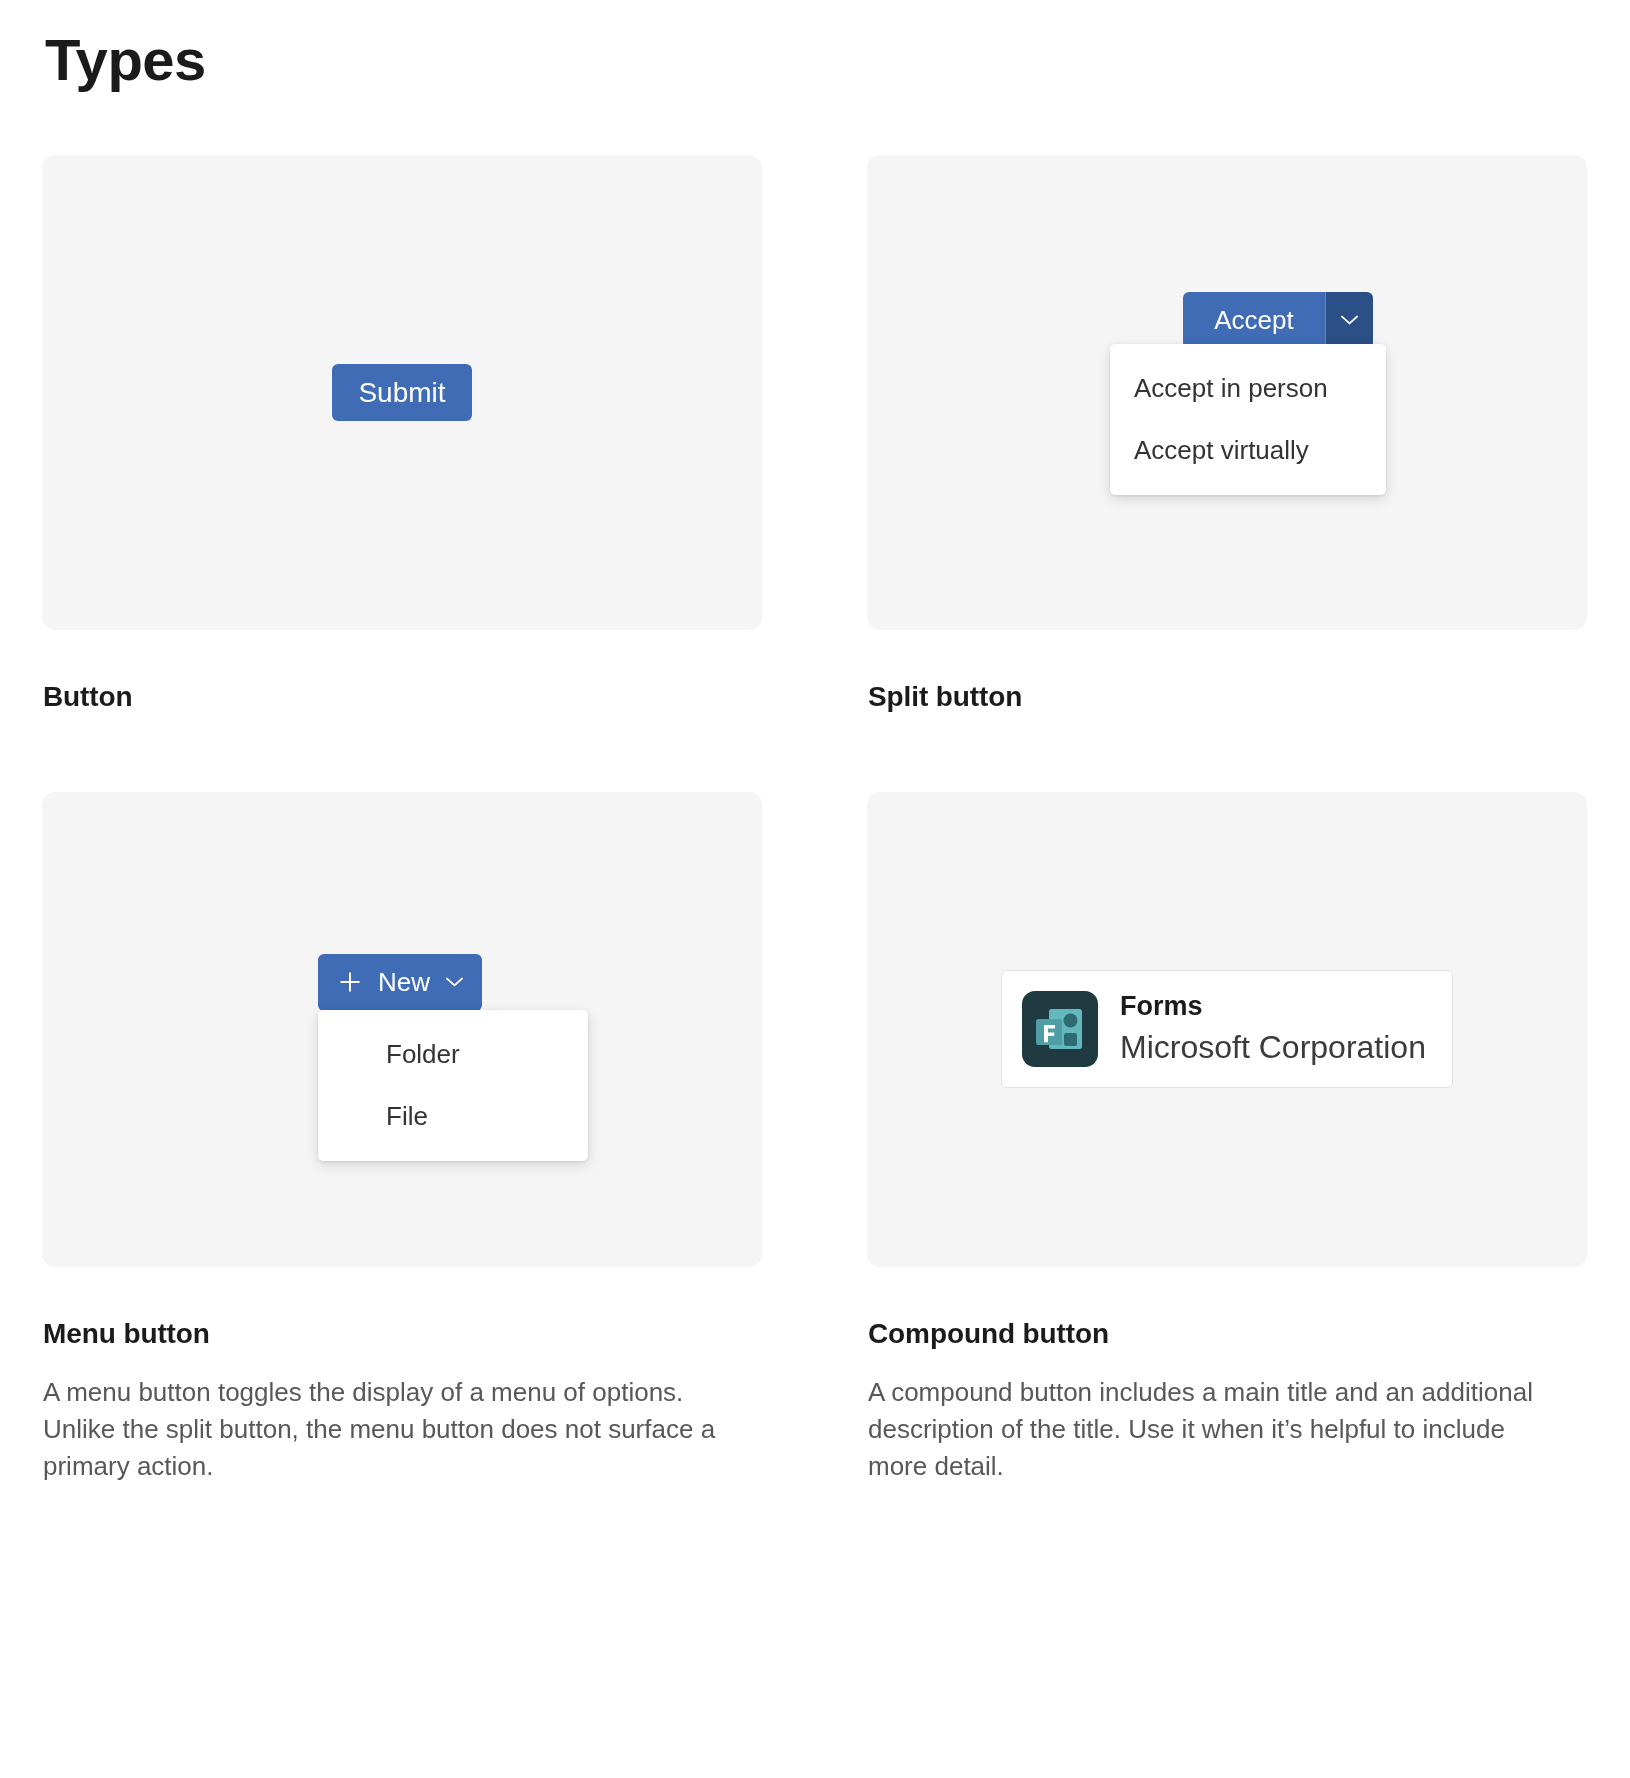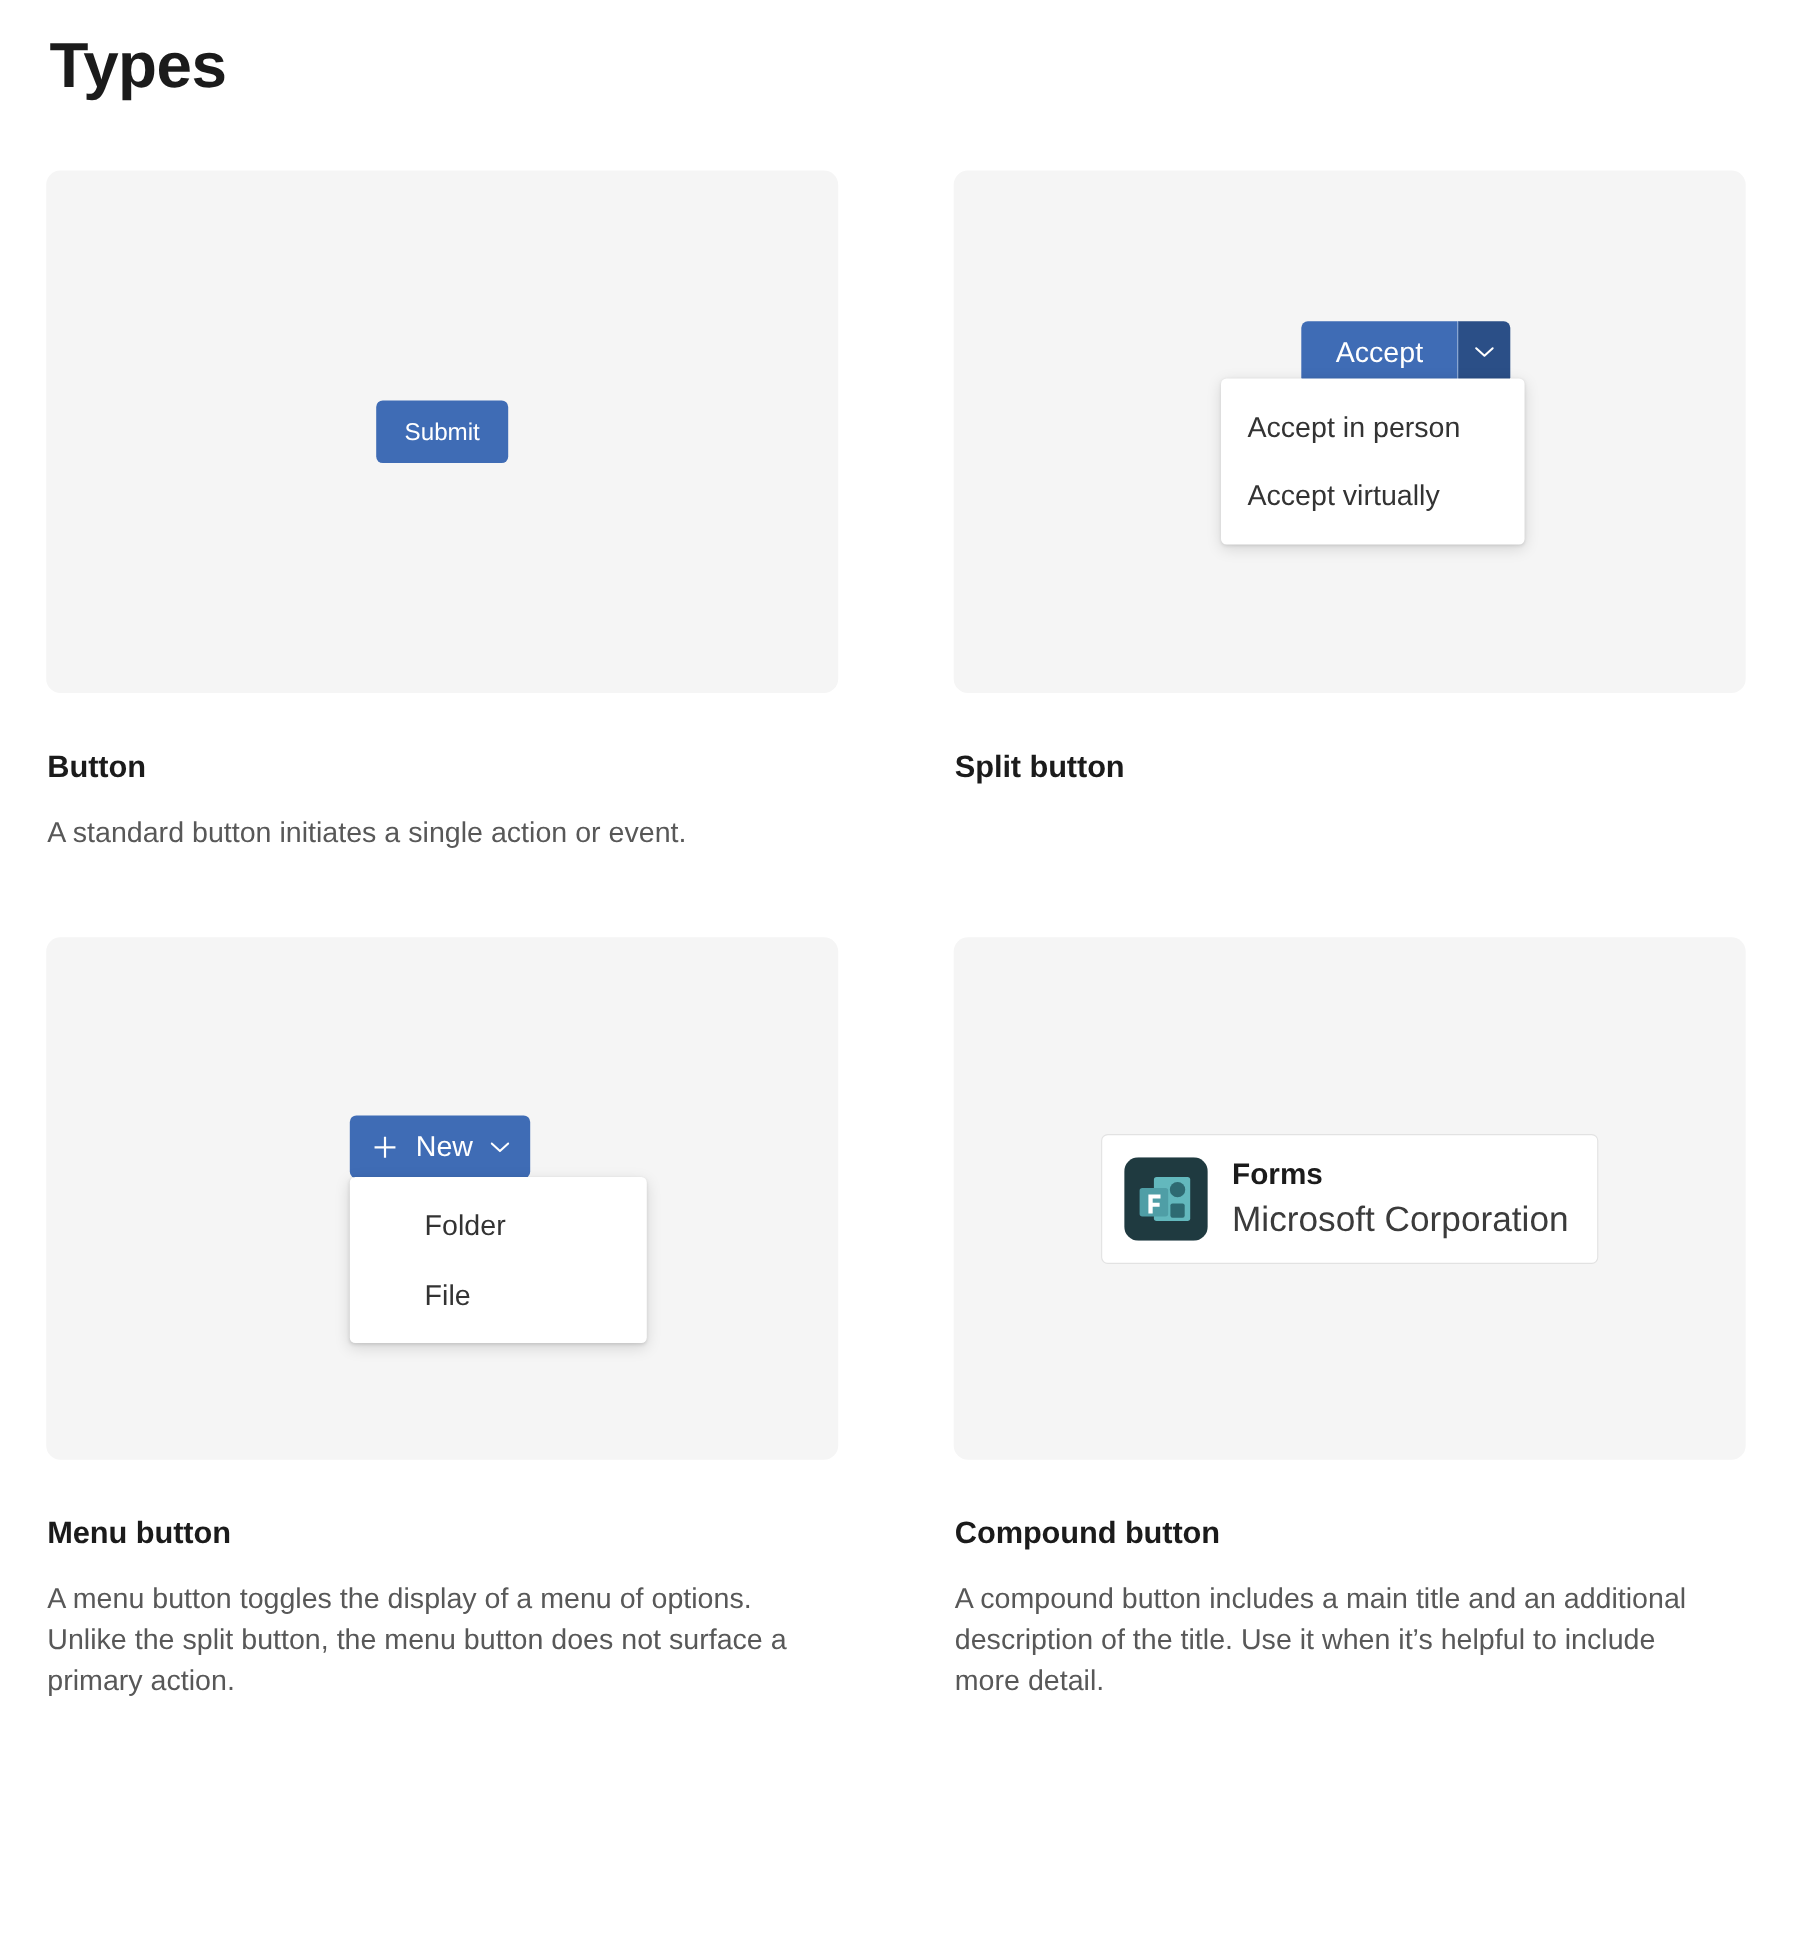--- a/index.html
+++ b/index.html
@@ -80,21 +80,21 @@
     max-width: 690px;
   }
 
   
   .btn-primary {
     background: #3f6cb5;
     color: #ffffff;
     border: none;
     border-radius: 6px;
     font-family: inherit;
-    font-size: 22px;
+    font-size: 28px;
     font-weight: 400;
     padding: 0 26px;
     height: 57px;
     line-height: 57px;
     cursor: pointer;
     white-space: nowrap;
   }
 
   
   .splitwrap {
@@ -242,21 +242,20 @@
 
   <div class="grid">
 
     <div class="cell">
       <div class="preview">
         <div class="preview-inner">
           <button class="btn-primary">Submit</button>
         </div>
       </div>
       <div class="card-heading">Button</div>
-      <div class="card-desc">A standard button initiates a single action or event.</div>
     </div>
 
     <div class="cell">
       <div class="preview">
         <div class="splitwrap">
           <div class="split-group">
             <button class="split-main">Accept</button>
             <button class="split-toggle">
               <svg class="chev" viewBox="0 0 17 10">
                 <path d="M1 1.6 L8.5 8.4 L16 1.6" fill="none" stroke="#ffffff" stroke-width="1.9" stroke-linecap="round" stroke-linejoin="round"></path>

